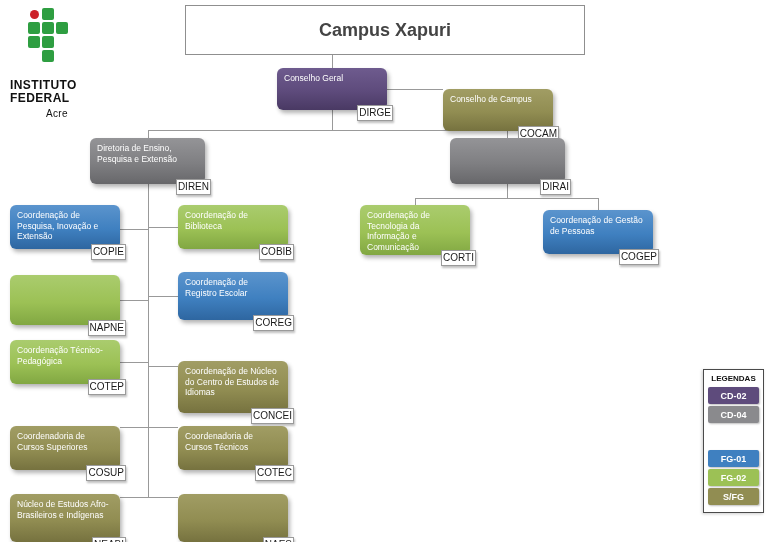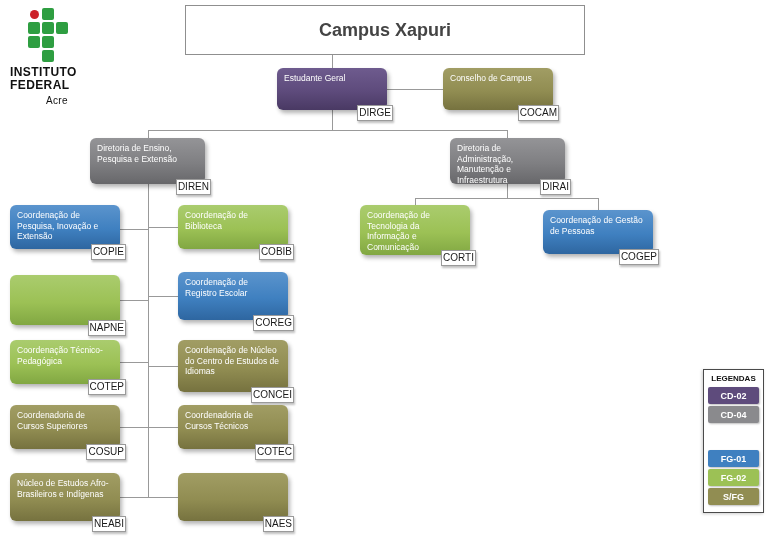--- a/index.html
+++ b/index.html
@@ -17,21 +17,21 @@
   .logo-grid {
     margin-left:18px;
     display:grid;
     grid-template-columns:repeat(3,12px);
     grid-template-rows:repeat(4,12px);
     gap:2px;
     width:40px;
   }
   .logo-grid .sq { background:#2e9e41; border-radius:2px; }
   .logo-grid .dot { background:#cc2229; border-radius:50%; width:9px; height:9px; align-self:center; justify-self:center; }
-  .logo-text { margin-top:4px; font-weight:bold; font-size:12px; line-height:13px; letter-spacing:0.4px; color:#111; }
+  .logo-text { margin-top:17px; font-weight:bold; font-size:12px; line-height:13px; letter-spacing:0.4px; color:#111; }
   .logo-sub { font-weight:normal; font-size:10px; margin-top:2px; margin-left:36px; letter-spacing:0.3px; }
 
   
   .title-box {
     position:absolute; left:185px; top:5px; width:400px; height:50px;
     border:1px solid #8f8f8f; background:#ffffff;
     display:flex; align-items:center; justify-content:center;
   }
   .title-box .title-text { font-size:18px; font-weight:bold; color:#444; }
 
@@ -52,21 +52,21 @@
     position:absolute; right:-6px; bottom:-11px;
     background:#fff; border:1px solid #9a9a9a;
     color:#1a1a1a; font-size:10px; line-height:14px;
     padding:0 1px; white-space:nowrap;
     box-shadow:1px 2px 2px rgba(0,0,0,0.25);
   }
   .purple { background:linear-gradient(180deg,#6e5b8e 0%, #5e4b7c 55%, #493963 100%); }
   .gray   { background:linear-gradient(180deg,#949497 0%, #7f7f82 55%, #67676a 100%); }
   .blue   { background:linear-gradient(180deg,#5b94cd 0%, #3f80c0 55%, #2e66a0 100%); }
   .green  { background:linear-gradient(180deg,#aacc6e 0%, #9cc155 55%, #81a742 100%); }
-  .olive  { background:linear-gradient(180deg,#a19d64 0%, #918d52 55%, #76723f 100%); }
+  .olive  { background:linear-gradient(180deg,#a19d64 0%, #918d52 55%, #76723f 100%);margin-top:21px; }
 
   
   .legend {
     position:absolute; left:703px; top:369px; width:61px;
     background:#fff; border:1px solid #4a4a4a;
     padding:4px 3px 5px 3px;
     box-shadow:-1px 1px 3px rgba(0,0,0,0.2);
   }
   .legend-title { font-size:8px; font-weight:bold; text-align:center; margin-bottom:4px; color:#111; }
   .legend-chip {
@@ -128,36 +128,35 @@
     <line x1="148" y1="497" x2="178" y2="497"></line>
 
     <line x1="507" y1="184" x2="507" y2="198"></line>
     <line x1="415" y1="198" x2="598" y2="198"></line>
     <line x1="415" y1="198" x2="415" y2="205"></line>
     <line x1="598" y1="198" x2="598" y2="210"></line>
   </g>
 </svg>
 
 <div class="node purple" style="left:277px;top:68px;width:110px;height:42px">
-  <span>Estudante Geral</span>
+  <span>Conselho Geral</span>
   <span class="ntag">DIRGE</span>
 </div>
 
 <div class="node olive" style="left:443px;top:68px;width:110px;height:42px">
   <span>Conselho de Campus</span>
   <span class="ntag">COCAM</span>
 </div>
 
 <div class="node gray" style="left:90px;top:138px;width:115px;height:46px">
   <span>Diretoria de Ensino, Pesquisa e Extensão</span>
   <span class="ntag">DIREN</span>
 </div>
 
 <div class="node gray" style="left:450px;top:138px;width:115px;height:46px">
-  <span>Diretoria de Administração, Manutenção e Infraestrutura</span>
   <span class="ntag">DIRAI</span>
 </div>
 
 <div class="node blue" style="left:10px;top:205px;width:110px;height:44px">
   <span>Coordenação de Pesquisa, Inovação e Extensão</span>
   <span class="ntag">COPIE</span>
 </div>
 
 <div class="node green" style="left:178px;top:205px;width:110px;height:44px">
   <span>Coordenação de Biblioteca</span>

